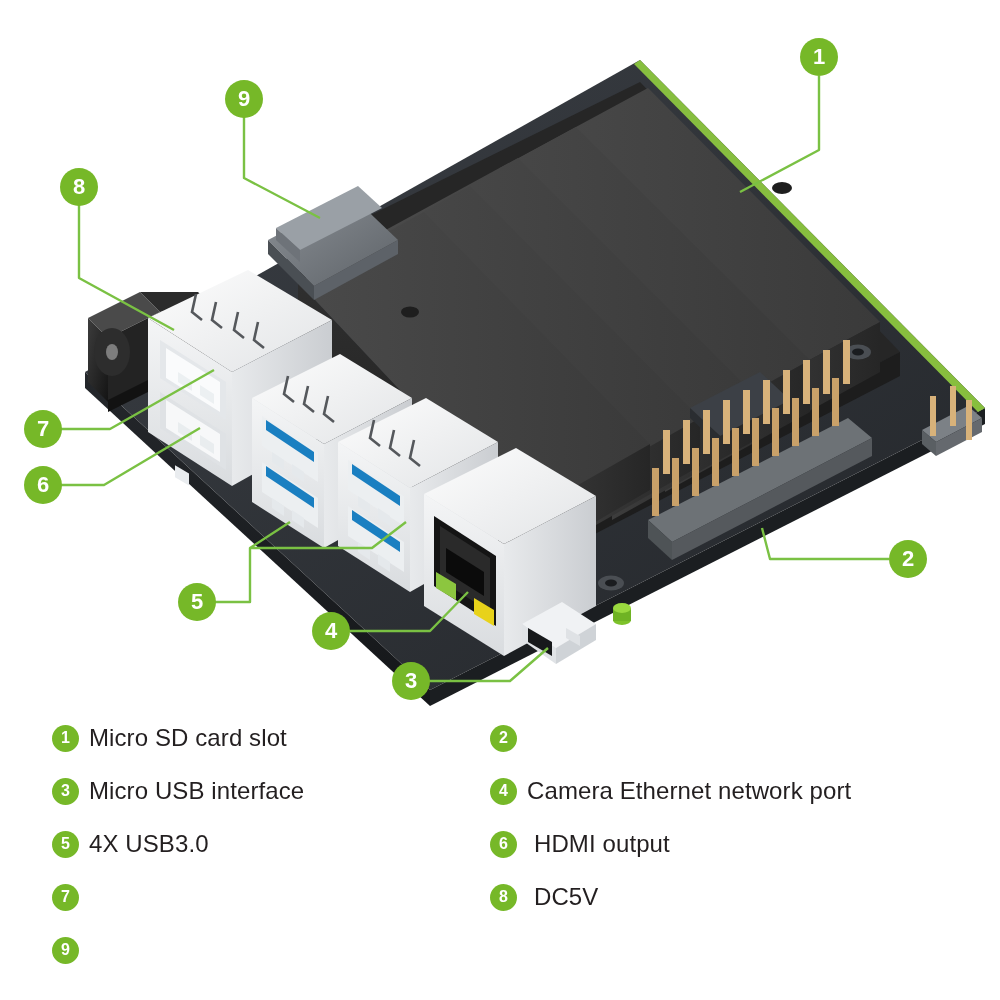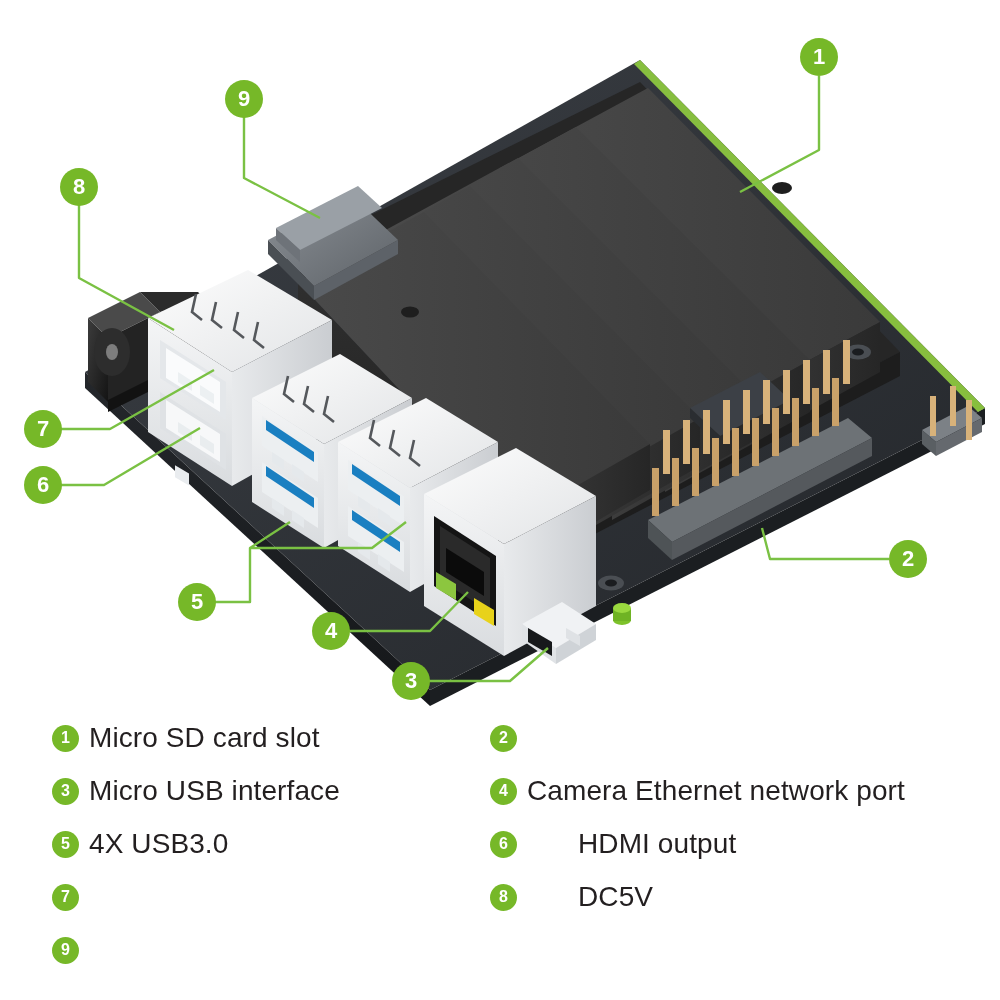--- a/index.html
+++ b/index.html
@@ -53,26 +53,26 @@
     border-radius: 50%;
     background: #76b828;
     color: #fff;
     font-size: 16px;
     font-weight: bold;
     display: flex; align-items: center; justify-content: center;
     line-height: 1;
     margin-right: 10px;
   }
   .legend-text {
-    font-size: 28px;
+    font-size: 24px;
     color: #231f20;
     white-space: nowrap;
     letter-spacing: 0.1px;
   }
-  .legend-text.pad { padding-left: 7px; margin-left: 44px; }
+  .legend-text.pad { padding-left: 7px; }
 </style>
 </head>
 <body>
 
 <div id="page">
 
   <div id="diagram">
 
     <svg id="board-svg" width="1000" height="710" viewBox="0 0 1000 710">
       <defs>

